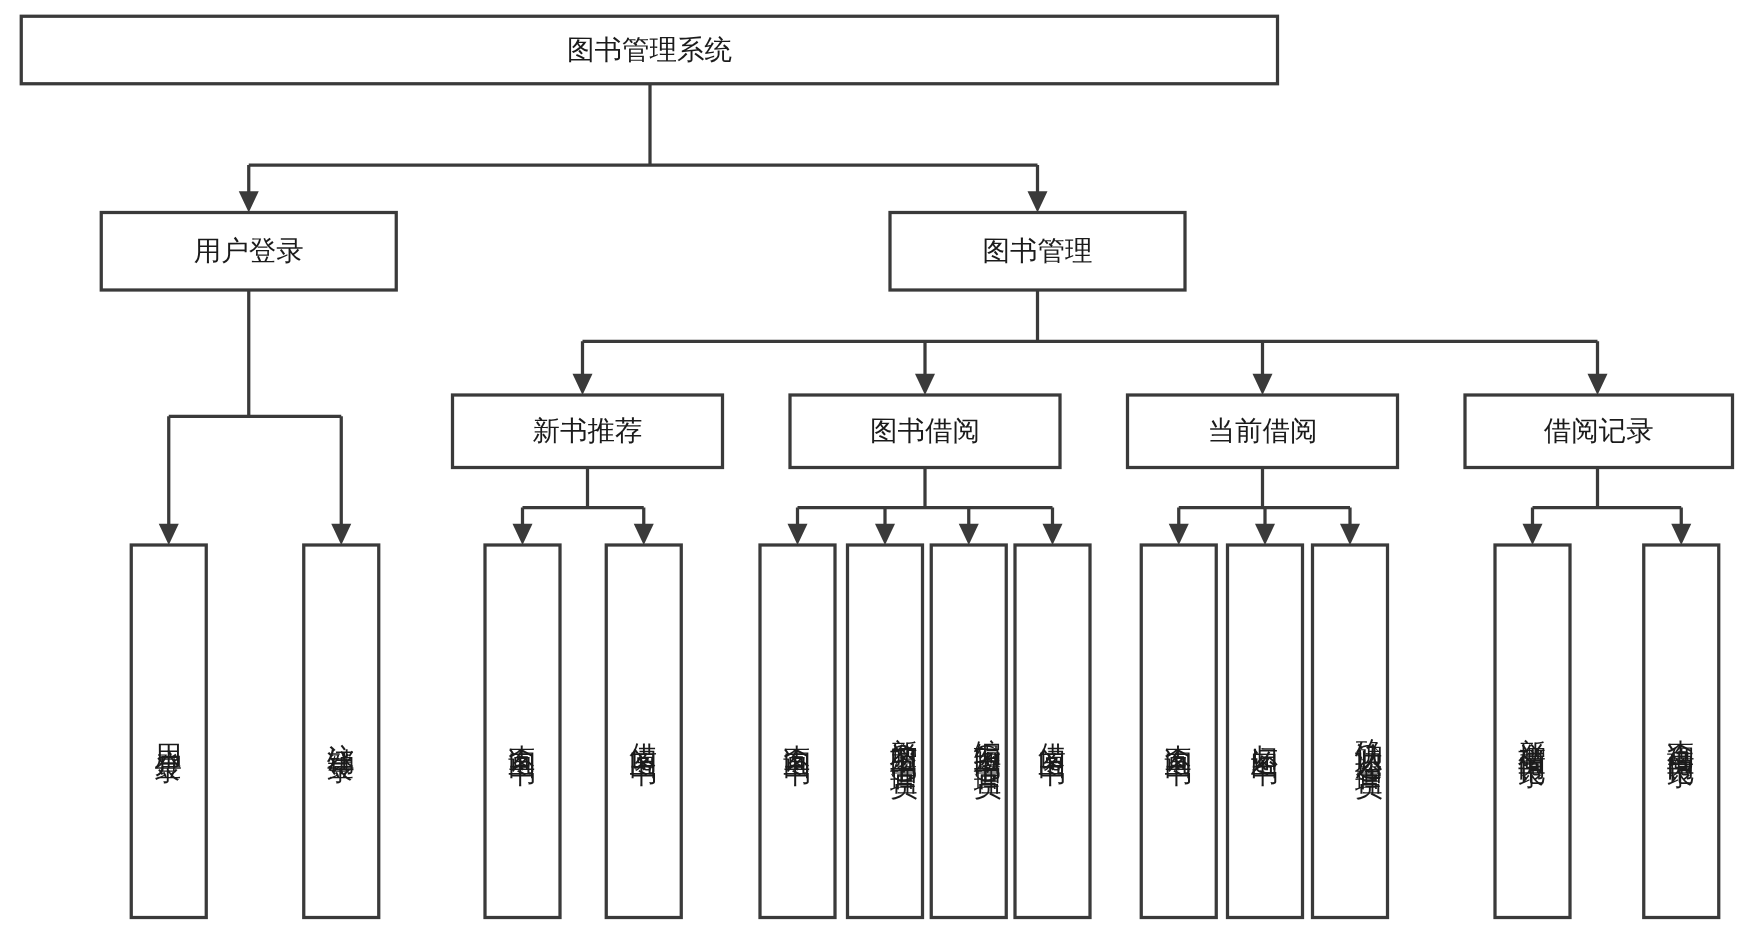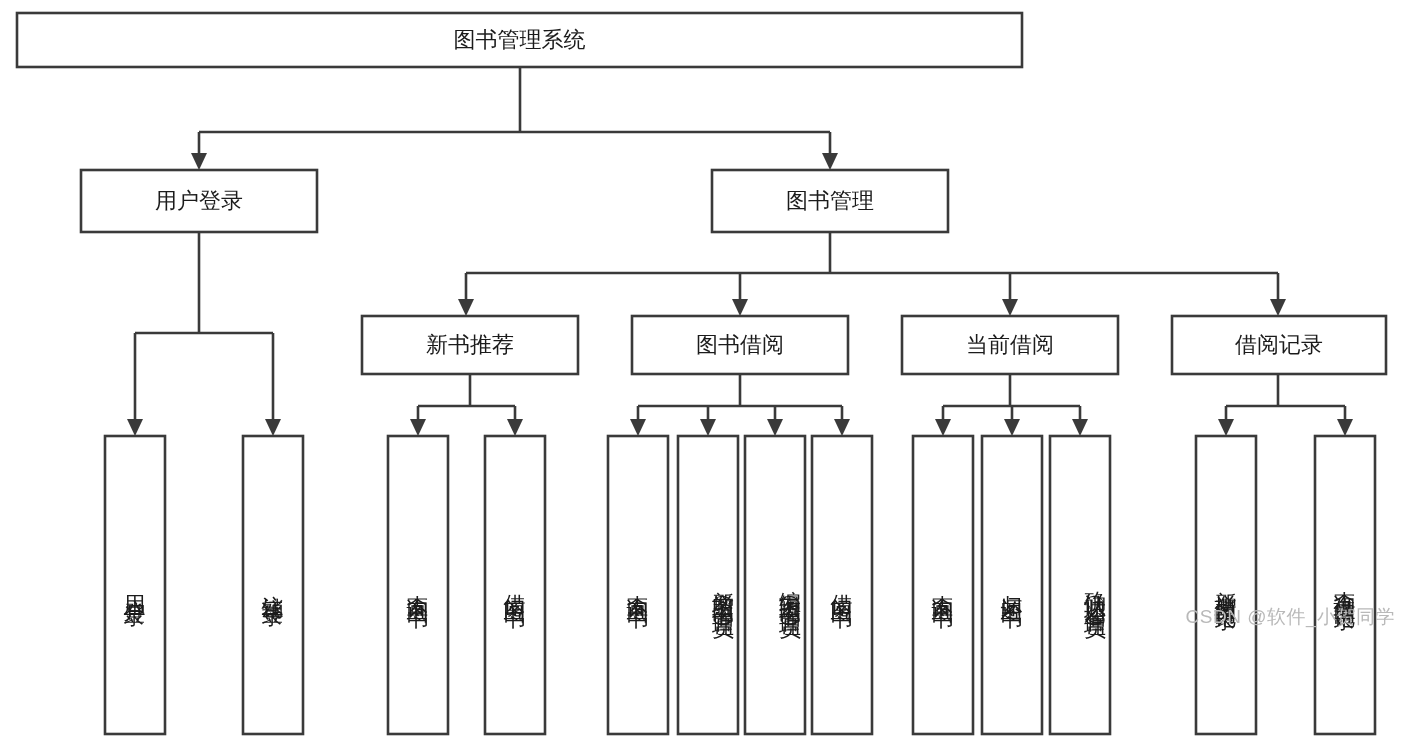--- a/index.html
+++ b/index.html
@@ -224,14 +224,13 @@
       <div class="node-label-v" style="left: 608px; top: 436px; width: 60px; height: 298px;">查询图书</div>
       <div class="node-label-v top-aligned" style="left: 678px; top: 436px; width: 60px; height: 298px; padding-top: 6px;">新增图书（管理员）</div>
       <div class="node-label-v top-aligned" style="left: 745px; top: 436px; width: 60px; height: 298px; padding-top: 6px;">编辑图书（管理员）</div>
       <div class="node-label-v" style="left: 812px; top: 436px; width: 60px; height: 298px;">借阅图书</div>
       <div class="node-label-v" style="left: 913px; top: 436px; width: 60px; height: 298px;">查询图书</div>
       <div class="node-label-v" style="left: 982px; top: 436px; width: 60px; height: 298px;">归还图书</div>
       <div class="node-label-v top-aligned" style="left: 1050px; top: 436px; width: 60px; height: 298px; padding-top: 6px;">确认归还（管理员）</div>
       <div class="node-label-v" style="left: 1196px; top: 436px; width: 60px; height: 298px;">新增借阅记录</div>
       <div class="node-label-v" style="left: 1315px; top: 436px; width: 60px; height: 298px;">查询借阅记录</div>
     </div>
-  <div class="watermark">CSDN @软件_小贺同学</div>
 </div>
 
 </body></html>

